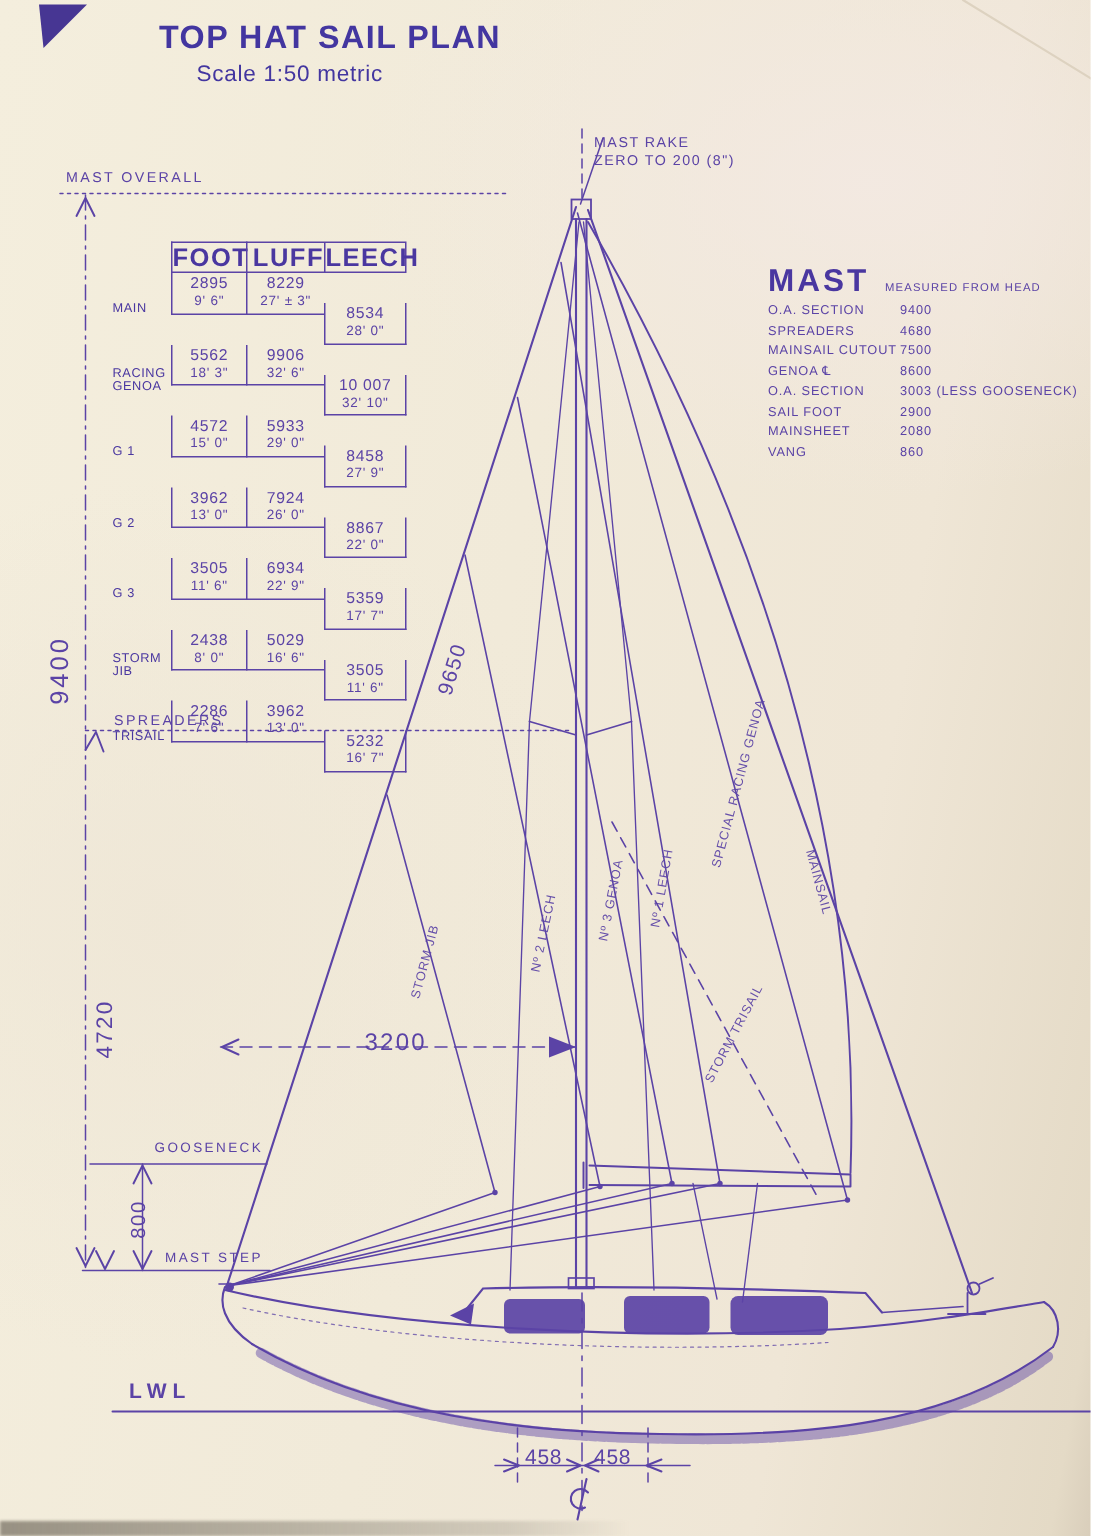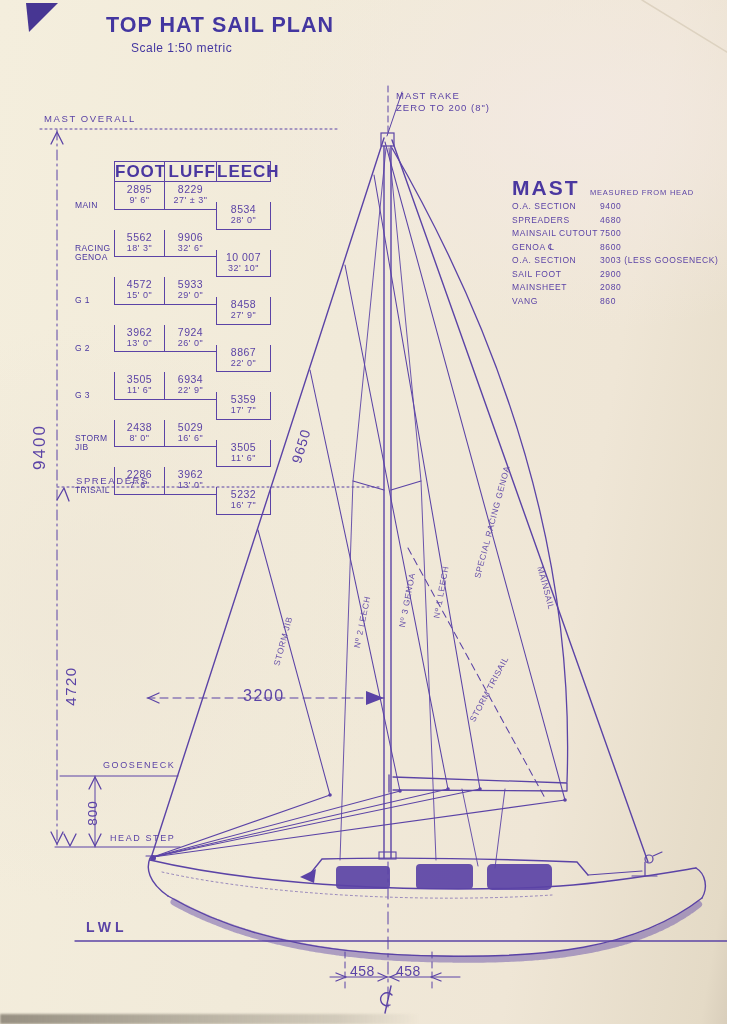--- a/index.html
+++ b/index.html
@@ -22,21 +22,21 @@
   }
   .page::after{ 
     content:"";position:absolute;left:0;bottom:0;width:420px;height:10px;
     background:linear-gradient(90deg,rgba(120,113,100,.75),rgba(120,113,100,.25) 80%,rgba(120,113,100,0));
     filter:blur(1px);
   }
   svg.linework{position:absolute;left:0;top:0;}
   .abs{position:absolute;}
   
   .title{left:106px;top:13px;font-size:21.5px;font-weight:bold;color:var(--ink-title);letter-spacing:1px;}
-  .subtitle{left:131px;top:41px;font-size:12px;color:var(--ink-title);letter-spacing:.5px;}
+  .subtitle{left:131px;top:41px;font-size:15px;color:var(--ink-title);letter-spacing:.5px;}
   
   .sail-table{left:75px;top:161px;display:grid;grid-template-columns:39px 50px 52px 55px;}
   .sail-table .hcell{font-size:17px;font-weight:bold;letter-spacing:1px;text-align:right;
      border:1.4px solid var(--ink);border-right:none;height:19px;line-height:19px;color:var(--ink-dk);}
   .sail-table .hcell.last{border-right:1.4px solid var(--ink);}
   .sail-table .corner{border:none;}
   .sail-table .rlabel{font-size:8.5px;letter-spacing:.4px;display:flex;align-items:center;line-height:9px;
      padding-right:2px;color:var(--ink-dk);}
   .sail-table .cell{border-left:1.4px solid var(--ink);border-bottom:1.4px solid var(--ink);
      text-align:center;padding:1px 0;height:24.5px;}
@@ -295,21 +295,21 @@
   </div>
 
   <div class="abs" style="left:396px;top:90px;font-size:9.5px;letter-spacing:1px;line-height:12px;">
     <div>MAST RAKE</div>
     <div>ZERO TO 200 (8")</div>
   </div>
 
   <div class="abs ann" style="left:44px;top:113px;">MAST OVERALL</div>
   <div class="abs ann" style="left:76px;top:475px;">SPREADERS</div>
   <div class="abs ann" style="left:103px;top:760px;font-size:9px;">GOOSENECK</div>
-  <div class="abs ann" style="left:110px;top:833px;font-size:9px;">HEAD STEP</div>
+  <div class="abs ann" style="left:110px;top:833px;font-size:9px;">MAST STEP</div>
   <div class="abs" style="left:86px;top:919px;font-size:14px;letter-spacing:4px;font-weight:bold;">LWL</div>
 
   <div class="abs rot ctr dim" style="left:40px;top:447px;font-size:17px;letter-spacing:2px;transform:translate(-50%,-50%) rotate(-90deg);">9400</div>
   <div class="abs rot ctr dim" style="left:70px;top:686px;font-size:15px;letter-spacing:1.5px;transform:translate(-50%,-50%) rotate(-90deg);">4720</div>
   <div class="abs rot ctr dim" style="left:92px;top:813px;font-size:13.5px;letter-spacing:1px;transform:translate(-50%,-50%) rotate(-90deg);">800</div>
   <div class="abs rot ctr dim" style="left:301px;top:446px;font-size:14px;letter-spacing:1px;transform:translate(-50%,-50%) rotate(-73deg);">9650</div>
   <div class="abs dim" style="left:243px;top:687px;font-size:16px;letter-spacing:1.5px;">3200</div>
   <div class="abs dim" style="left:350px;top:963px;font-size:14px;letter-spacing:.5px;">458</div>
   <div class="abs dim" style="left:396px;top:963px;font-size:14px;letter-spacing:.5px;">458</div>
 

